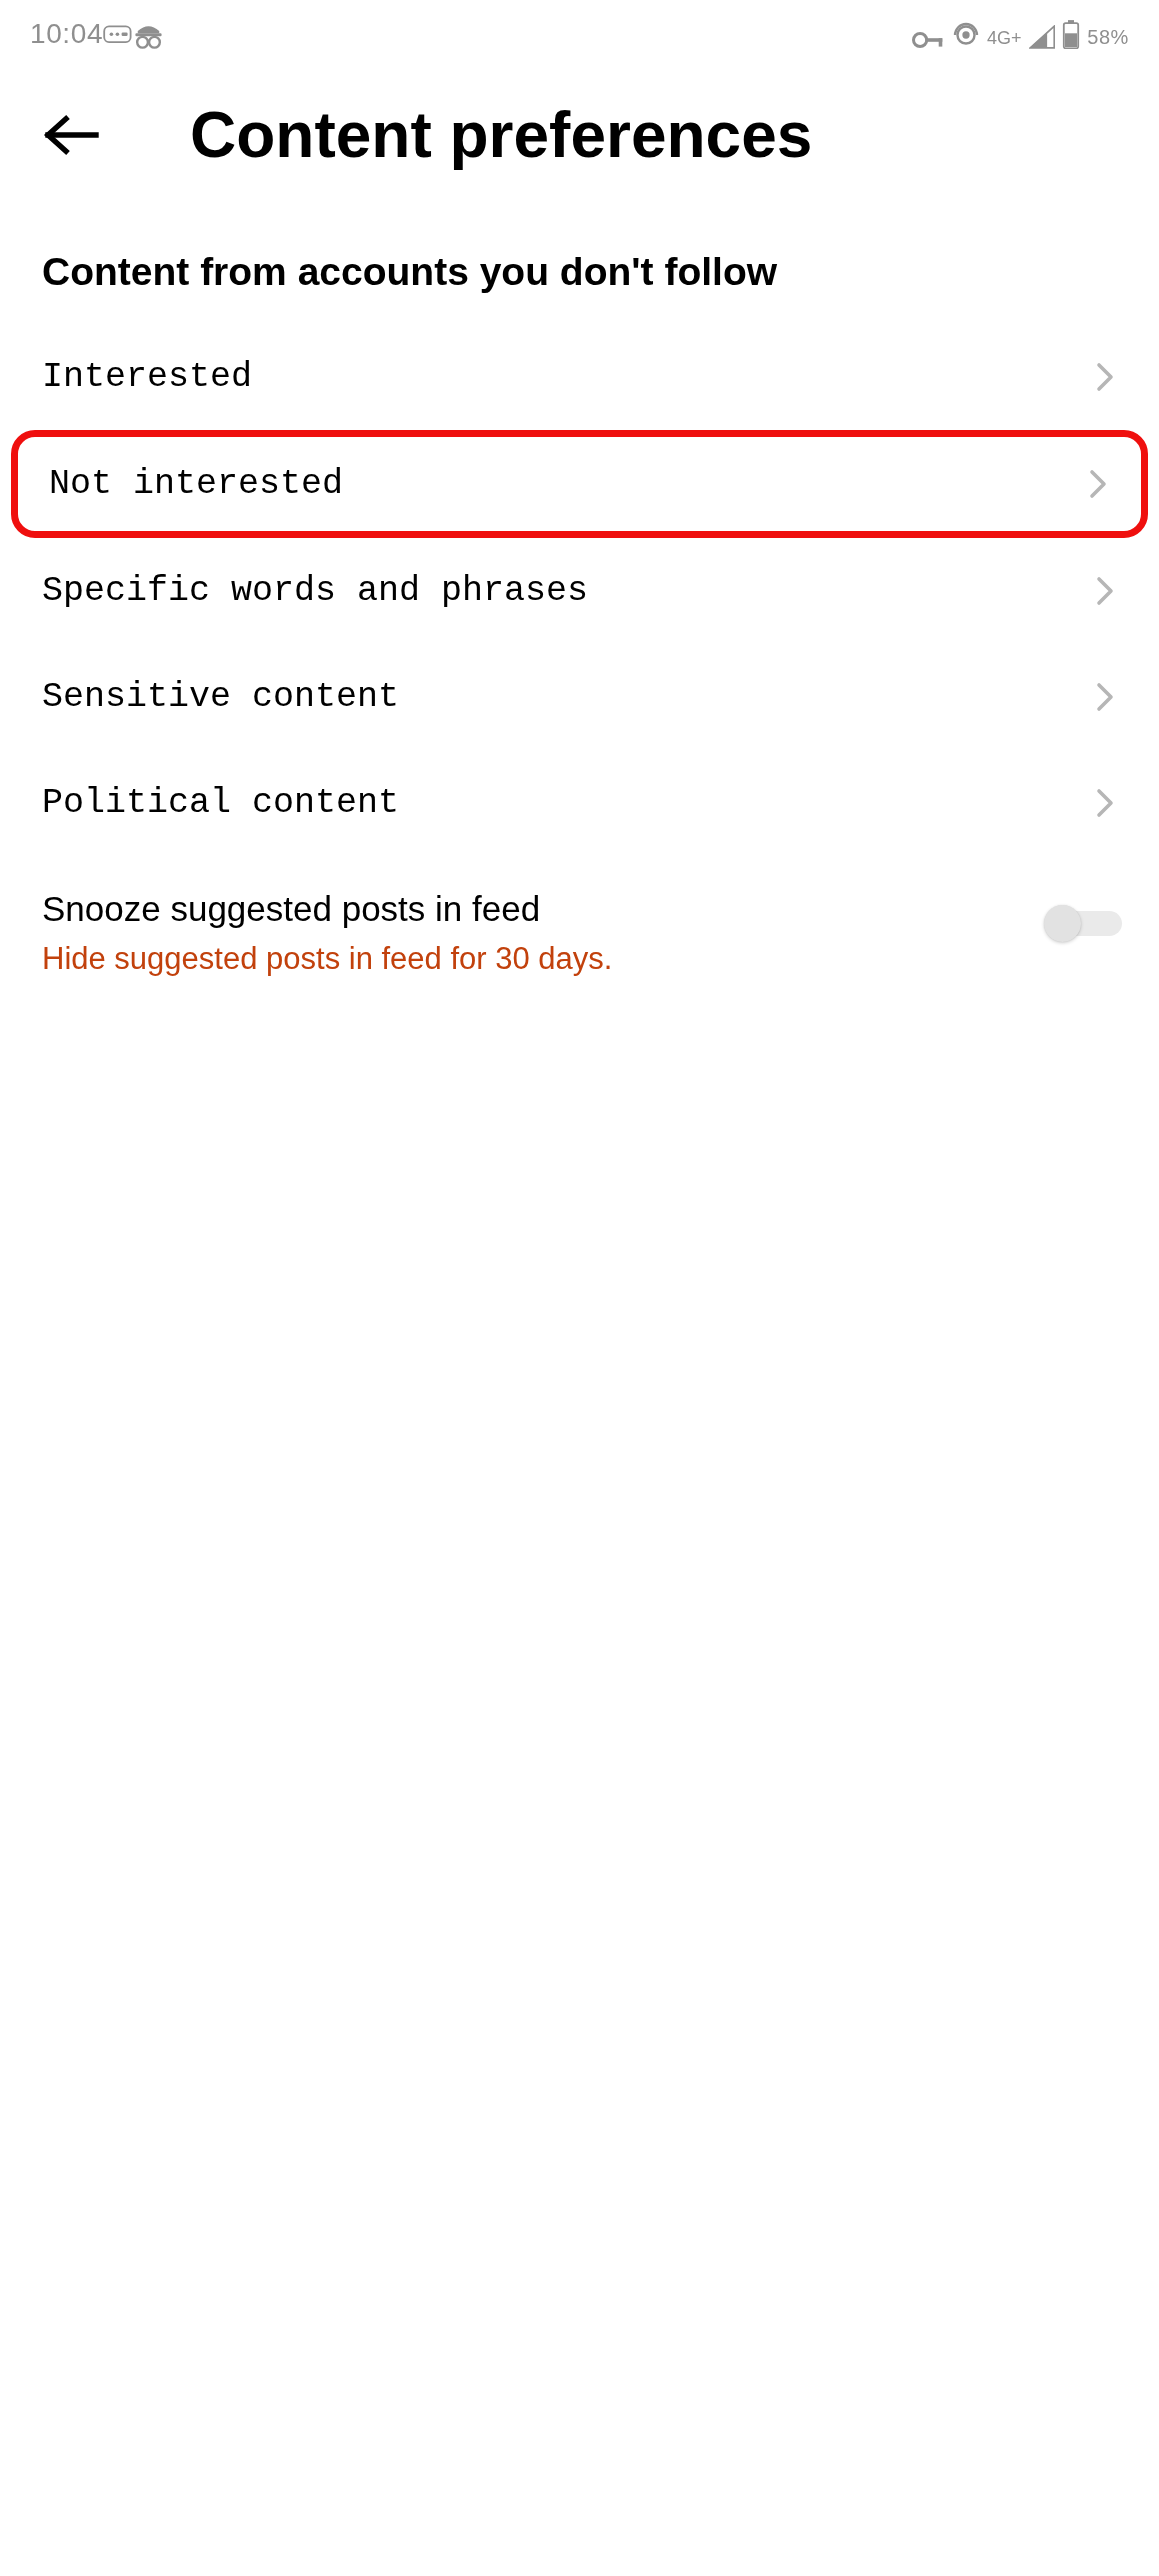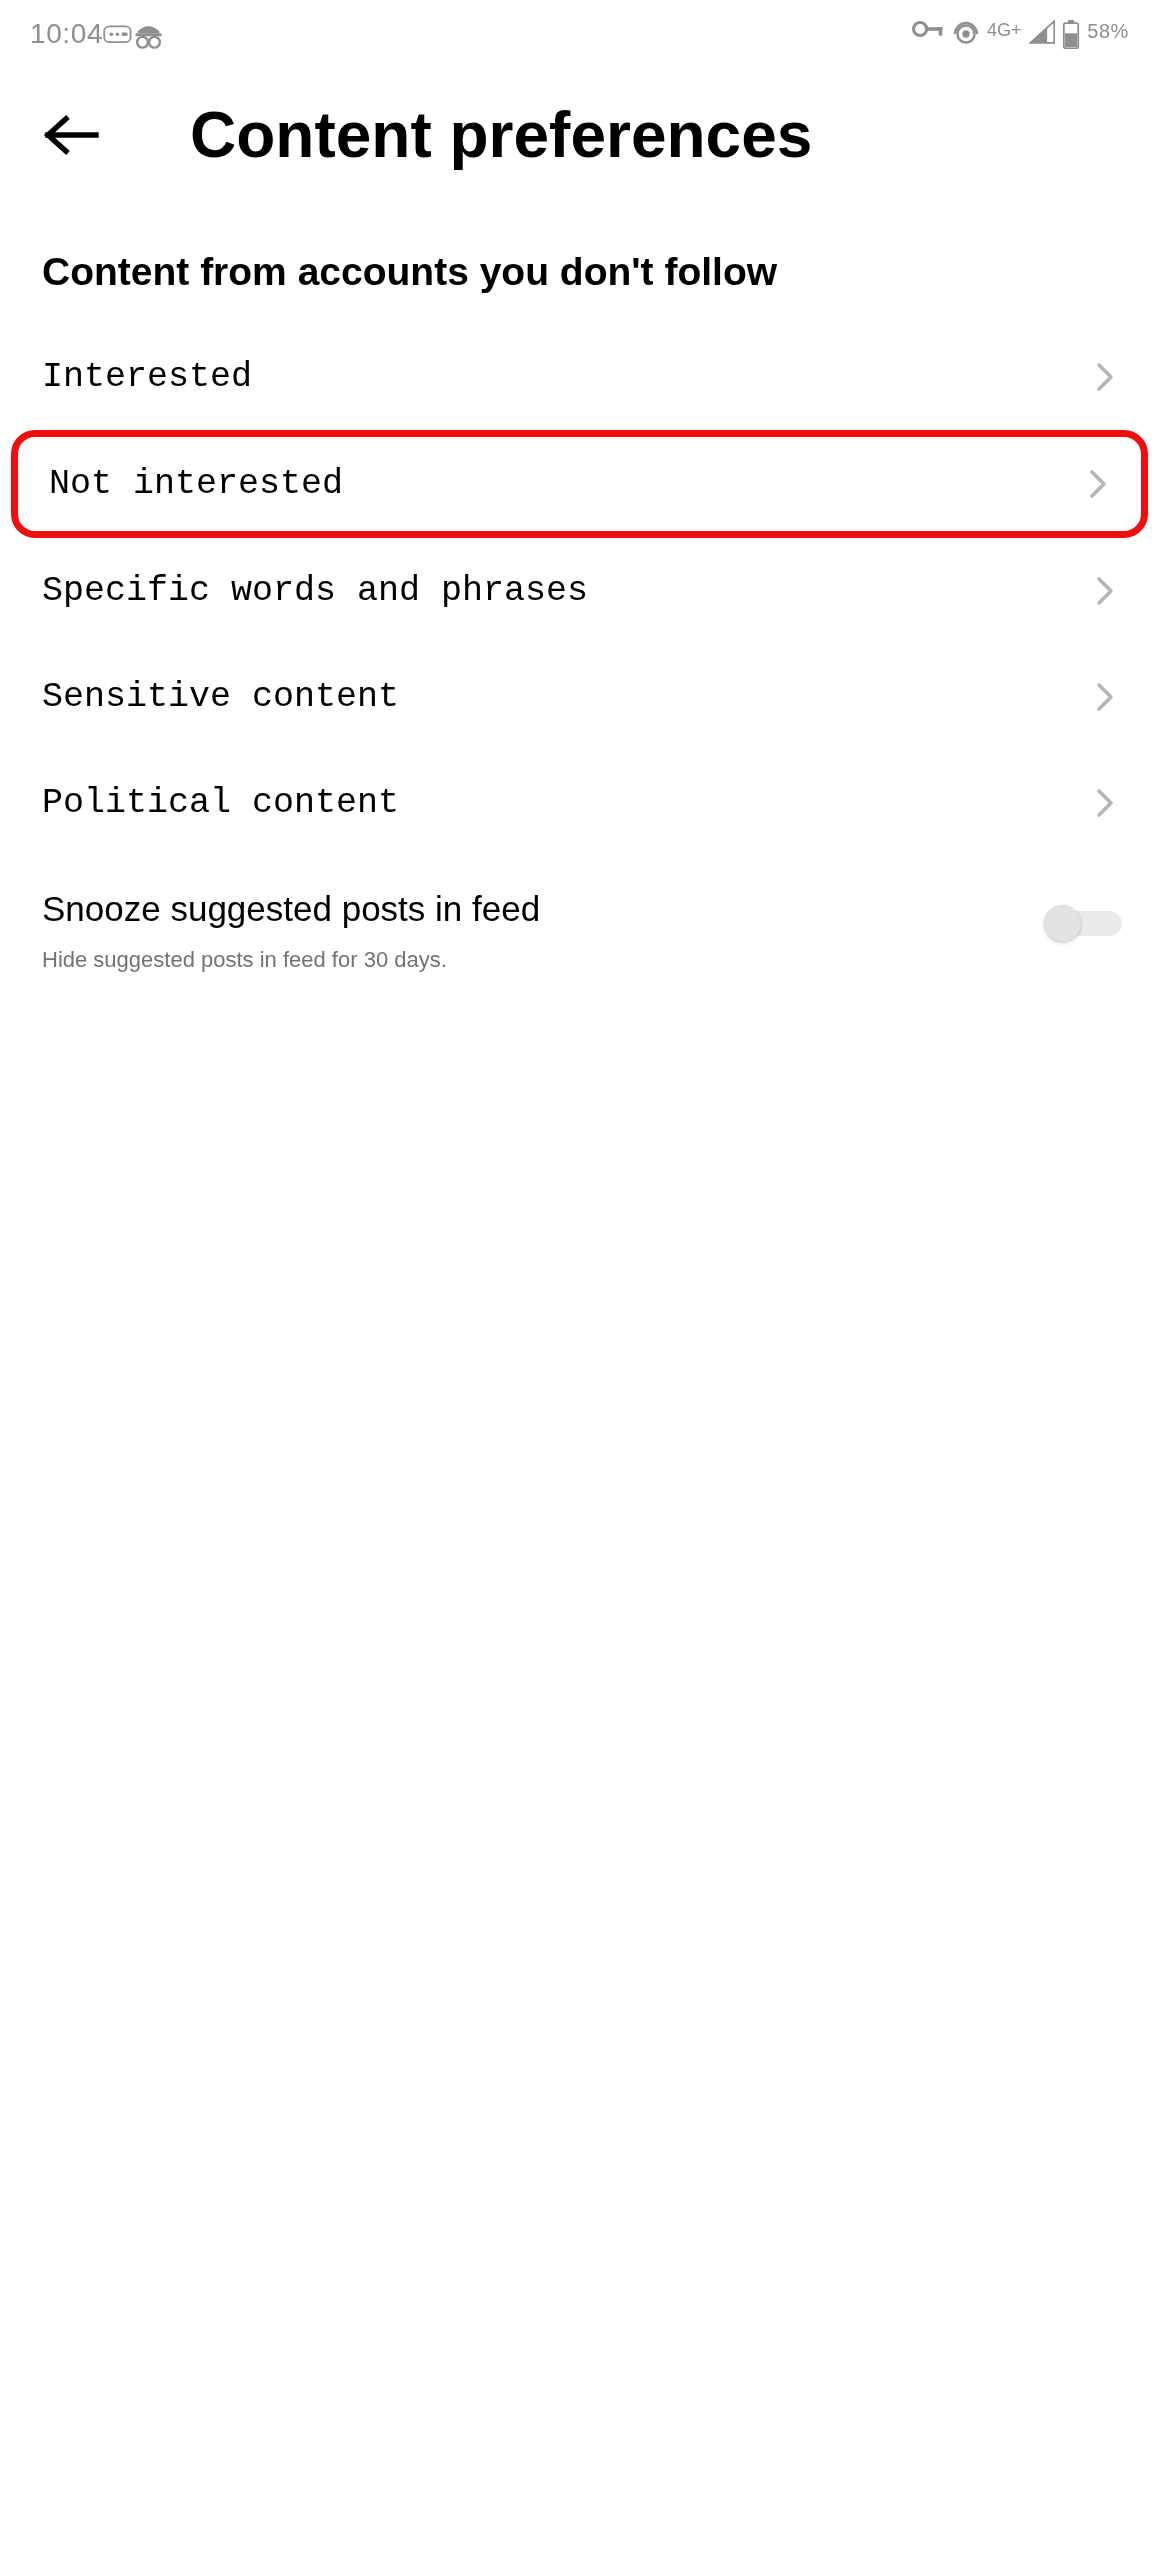--- a/index.html
+++ b/index.html
@@ -23,21 +23,21 @@
       color: #8f8f8f;
       font-size: 28px;
     }
     .status-left {
       display: flex;
       align-items: center;
       gap: 0;
     }
     .status-right {
       display: flex;
-      align-items: flex-start;
+      align-items: flex-end;
       gap: 7px;
     }
     .status-time {
       font-weight: 400;
       letter-spacing: 0.6px;
     }
     .status-icon {
       display: inline-flex;
       align-items: center;
     }
@@ -121,24 +121,24 @@
       display: flex;
       flex-direction: column;
       gap: 2.4px;
     }
     .switch-label {
       font-size: 35px;
       font-weight: 400;
       color: #000000;
     }
     .switch-sub {
-      font-size: 22px;
-      font-weight: 400;
-      color: #737373;
-      margin-top: 16px;
+      font-size: 31px;
+      font-weight: 400;
+      color: #c2410c;
+      margin-top: 10px;
     }
     .toggle {
       width: 78px;
       height: 34px;
       margin-top: 18px;
       cursor: pointer;
       position: relative;
     }
     .toggle-track {
       position: absolute;

